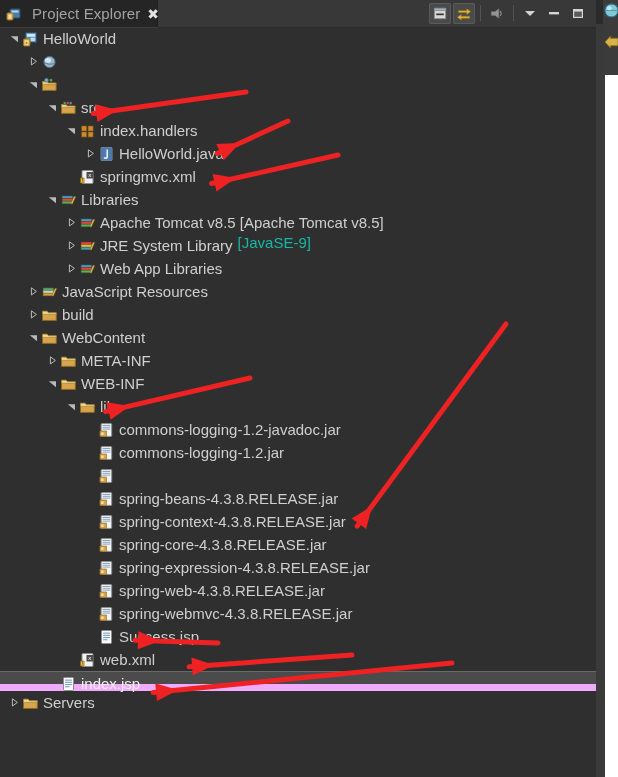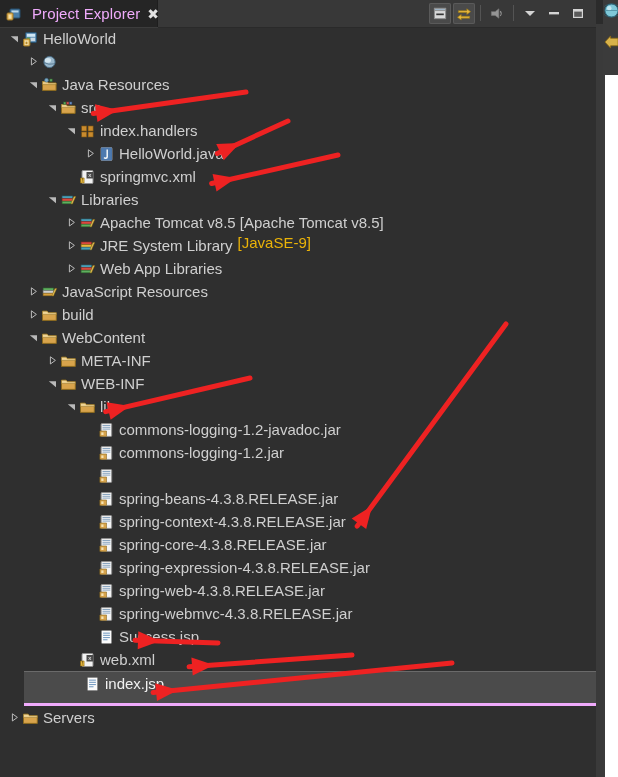--- a/index.html
+++ b/index.html
@@ -16,21 +16,21 @@
   #panel{position:absolute;left:0;top:0;width:596px;height:777px;background:#2f2f2f;}
 
   
   #tabbar{position:relative;height:27px;background:#2f2f2f;border-bottom:1px solid #3c3c3c;}
   #tab{
     position:absolute;left:0;top:0;height:27px;width:158px;
     background:#252525;border-right:1px solid #1e1e1e;
     display:flex;align-items:center;padding-left:5px;box-sizing:border-box;
   }
   #tab .tab-label{
-    color:#f0abfc;font-size:15px;letter-spacing:.1px;margin-left:5px;white-space:nowrap;
+    color:#a3a3a3;font-size:15px;letter-spacing:.1px;margin-left:5px;white-space:nowrap;
   }
   #tab .tab-close{
     color:#e3e3e3;font-size:14px;font-weight:bold;margin-left:7px;line-height:1;cursor:pointer;
   }
   #tabstrip-rest{
     position:absolute;left:158px;top:0;right:0;height:27px;background:#383838;
     border-bottom:1px solid #2a2a2a;
   }
 
   
@@ -41,31 +41,31 @@
 
   
   #tree{position:absolute;left:0;top:27px;right:0;bottom:0;overflow:hidden;}
   .row{
     position:relative;height:23px;display:flex;align-items:flex-start;
     white-space:nowrap;font-size:15px;color:#cfcfcf;cursor:default;
   }
   .row .lbl{line-height:23px;}
   .row.sel{
     background:#4b4b4b;
-    border-top:1px solid #6a6a6a;border-bottom:3px solid #f0abfc;
-    box-sizing:border-box;height:35px;margin-left:24px;
+    border-top:1px solid #6a6a6a;border-bottom:7px solid #f0abfc;
+    box-sizing:border-box;height:20px;
   }
   .row.sel .lbl{color:#f0f0f0;}
   .twisty{
     width:13px;height:23px;flex:0 0 13px;display:flex;align-items:center;justify-content:center;cursor:pointer;
   }
   .twisty svg{display:block;}
   .ico{width:18px;height:23px;flex:0 0 18px;display:flex;align-items:center;justify-content:center;margin-right:4px;}
   .ico svg{display:block;}
-  .sub{color:#eab308;margin-left:5px;}
+  .sub{color:#14b8a6;margin-left:5px;}
 
   
   #rightstrip{position:absolute;left:596px;top:0;width:22px;height:777px;background:#2b2b2b;}
   #rs-scroll{position:absolute;left:0;top:24px;width:7px;height:753px;background:#3a3a3a;}
   #rs-panel{position:absolute;left:7px;top:0;width:15px;height:777px;background:#3b3b3b;}
   #rs-globe{position:absolute;left:8px;top:3px;width:15px;height:15px;}
   #rs-white{position:absolute;left:9px;top:75px;width:13px;height:702px;background:#ffffff;}
   #rs-back{position:absolute;left:8px;top:34px;width:15px;height:18px;}
 
   
@@ -189,21 +189,20 @@
             </svg>
           </span>
           <span class="ico">
             <svg width="17" height="16" viewBox="0 0 16 16">
               <path d="M1 4.6 L5.6 4.6 L6.8 6 L14.6 6 L14.6 13.4 L1 13.4 Z" fill="#d8a44c" stroke="#8b6a1e"></path>
               <path d="M1 4.6 L5.6 4.6 L6.8 6 L14.6 6 L14.6 7.6 L1 7.6 Z" fill="#eccb86" stroke="#8b6a1e" stroke-width=".5"></path>
               <circle cx="5" cy="3.2" r="1.9" fill="#7ea8c3" stroke="#3e6a86" stroke-width=".6"></circle>
               <rect x="8.3" y="2" width="2.4" height="2.4" fill="#5fa25f" stroke="#2f6a2f" stroke-width=".5"></rect>
             </svg>
           </span>
-          <span class="lbl">Java Resources</span>
         </div>
         <div class="row">
           <span style="flex: 0 0 auto; width: 46px; height: 23px;"></span>
           <span class="twisty">
             <svg width="9" height="9" viewBox="0 0 9 9">
               <path d="M0.8 2.2 L8 2.2 L8 8.2 Z" fill="#b9b9b9"></path>
             </svg>
           </span>
           <span class="ico">
             <svg width="17" height="16" viewBox="0 0 16 16">

